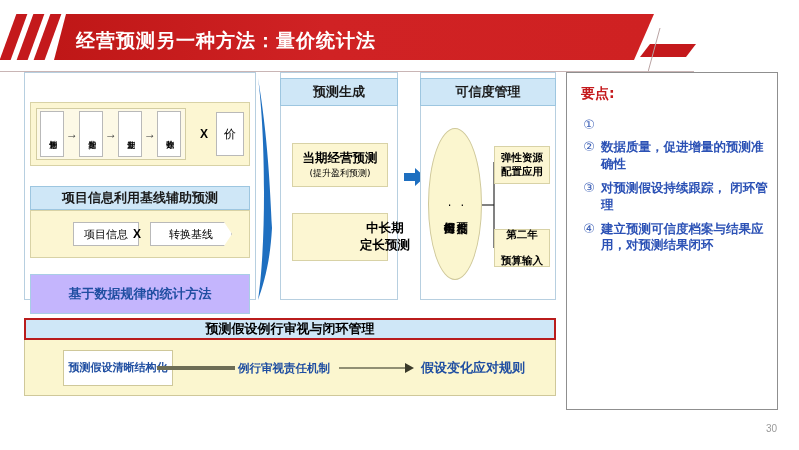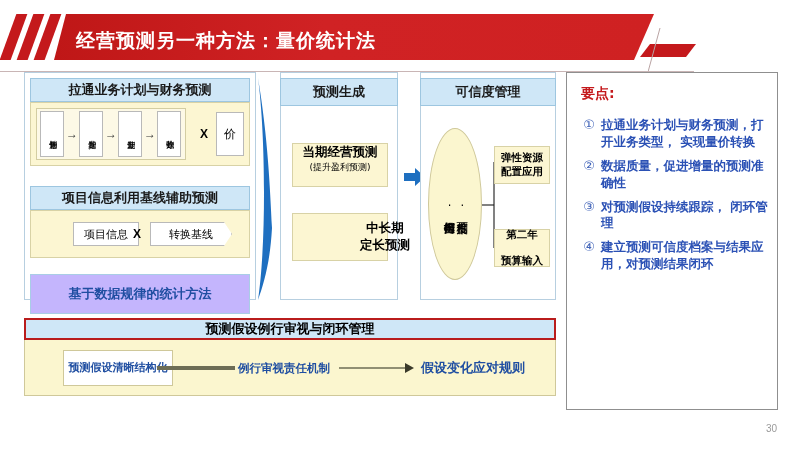--- a/index.html
+++ b/index.html
@@ -88,21 +88,20 @@
     <div class="banner-text">经营预测另一种方法：量价统计法</div>
     <div class="banner-tail"></div>
     <svg class="banner-diag" viewBox="0 0 60 44">
       <line x1="12" y1="0" x2="0" y2="44" stroke="#b9a3a3" stroke-width="1"></line>
     </svg>
     <div class="banner-rule"></div>
   </div>
 
   <div class="panel" style="left:24px;top:72px;width:232px;height:228px;background:#ffffff;border:1px solid #b7cfe0;"></div>
 
-  <div class="panel hdr" style="left:30px;top:78px;width:220px;height:24px;">拉通业务计划与财务预测</div>
 
   <div class="panel cream" style="left:30px;top:102px;width:220px;height:64px;"></div>
 
   <div class="panel" style="left:36px;top:108px;width:150px;height:52px;background:#fdf9e6;border:1px solid #d3cda2;"></div>
 
   <div class="panel white ctr" style="left:40px;top:111px;width:24px;height:46px;">
     <span class="vtext">销售计划</span>
   </div>
   <div class="mini ctr" style="left:65px;top:111px;width:14px;height:46px;">
     <span class="arrow-sm">→</span>
@@ -144,21 +143,21 @@
 
   <svg class="lens" viewBox="0 0 22 222">
     <path d="M4 0 C14 60, 16 110, 18 150 C16 185, 10 205, 4 222 C12 170, 12 60, 4 0 Z" fill="#1e6fc0"></path>
   </svg>
 
   <div class="panel" style="left:280px;top:72px;width:118px;height:228px;background:#ffffff;border:1px solid #b7cfe0;"></div>
 
   <div class="panel hdr" style="left:280px;top:78px;width:118px;height:28px;">预测生成</div>
 
   <div class="panel cream" style="left:292px;top:143px;width:96px;height:44px;flex-direction:column;">
-    <div style="width:100%;height:100%;display:flex;flex-direction:column;align-items:center;">
+    <div style="width:100%;height:100%;display:flex;flex-direction:column;align-items:center;justify-content:center;">
       <span class="bold" style="font-size:12.5px;font-family:'DejaVu Sans','Liberation Sans',sans-serif;">当期经营预测</span>
       <span style="font-size:9px;font-family:'DejaVu Sans','Liberation Sans',sans-serif;">(提升盈利预测)</span>
     </div>
   </div>
 
   <div class="panel cream" style="left:292px;top:213px;width:96px;height:48px;">
     <div style="width:100%;height:100%;display:flex;flex-direction:column;align-items:center;justify-content:center;padding-left:45px;">
       <span class="bold" style="font-size:12.5px;font-family:'DejaVu Sans','Liberation Sans',sans-serif;">中长期</span>
       <span class="bold" style="font-size:12.5px;font-family:'DejaVu Sans','Liberation Sans',sans-serif;">定长预测</span>
     </div>
@@ -202,21 +201,20 @@
       <span class="bold" style="font-size:10.5px;font-family:'DejaVu Sans','Liberation Sans',sans-serif;">第二年</span>
       <span class="bold" style="font-size:10.5px;font-family:'DejaVu Sans','Liberation Sans',sans-serif;">预算输入</span>
     </div>
   </div>
 
   <div class="keybox">
     <div class="keytitle">要点:</div>
     <div class="keylist">
       <div class="keyrow">
         <div class="keynum">①</div>
-        <div class="keytxt">拉通业务计划与财务预测，打开业务类型， 实现量价转换</div>
       </div>
       <div class="keyrow">
         <div class="keynum">②</div>
         <div class="keytxt">数据质量，促进增量的预测准确性</div>
       </div>
       <div class="keyrow">
         <div class="keynum">③</div>
         <div class="keytxt">对预测假设持续跟踪， 闭环管理</div>
       </div>
       <div class="keyrow">

